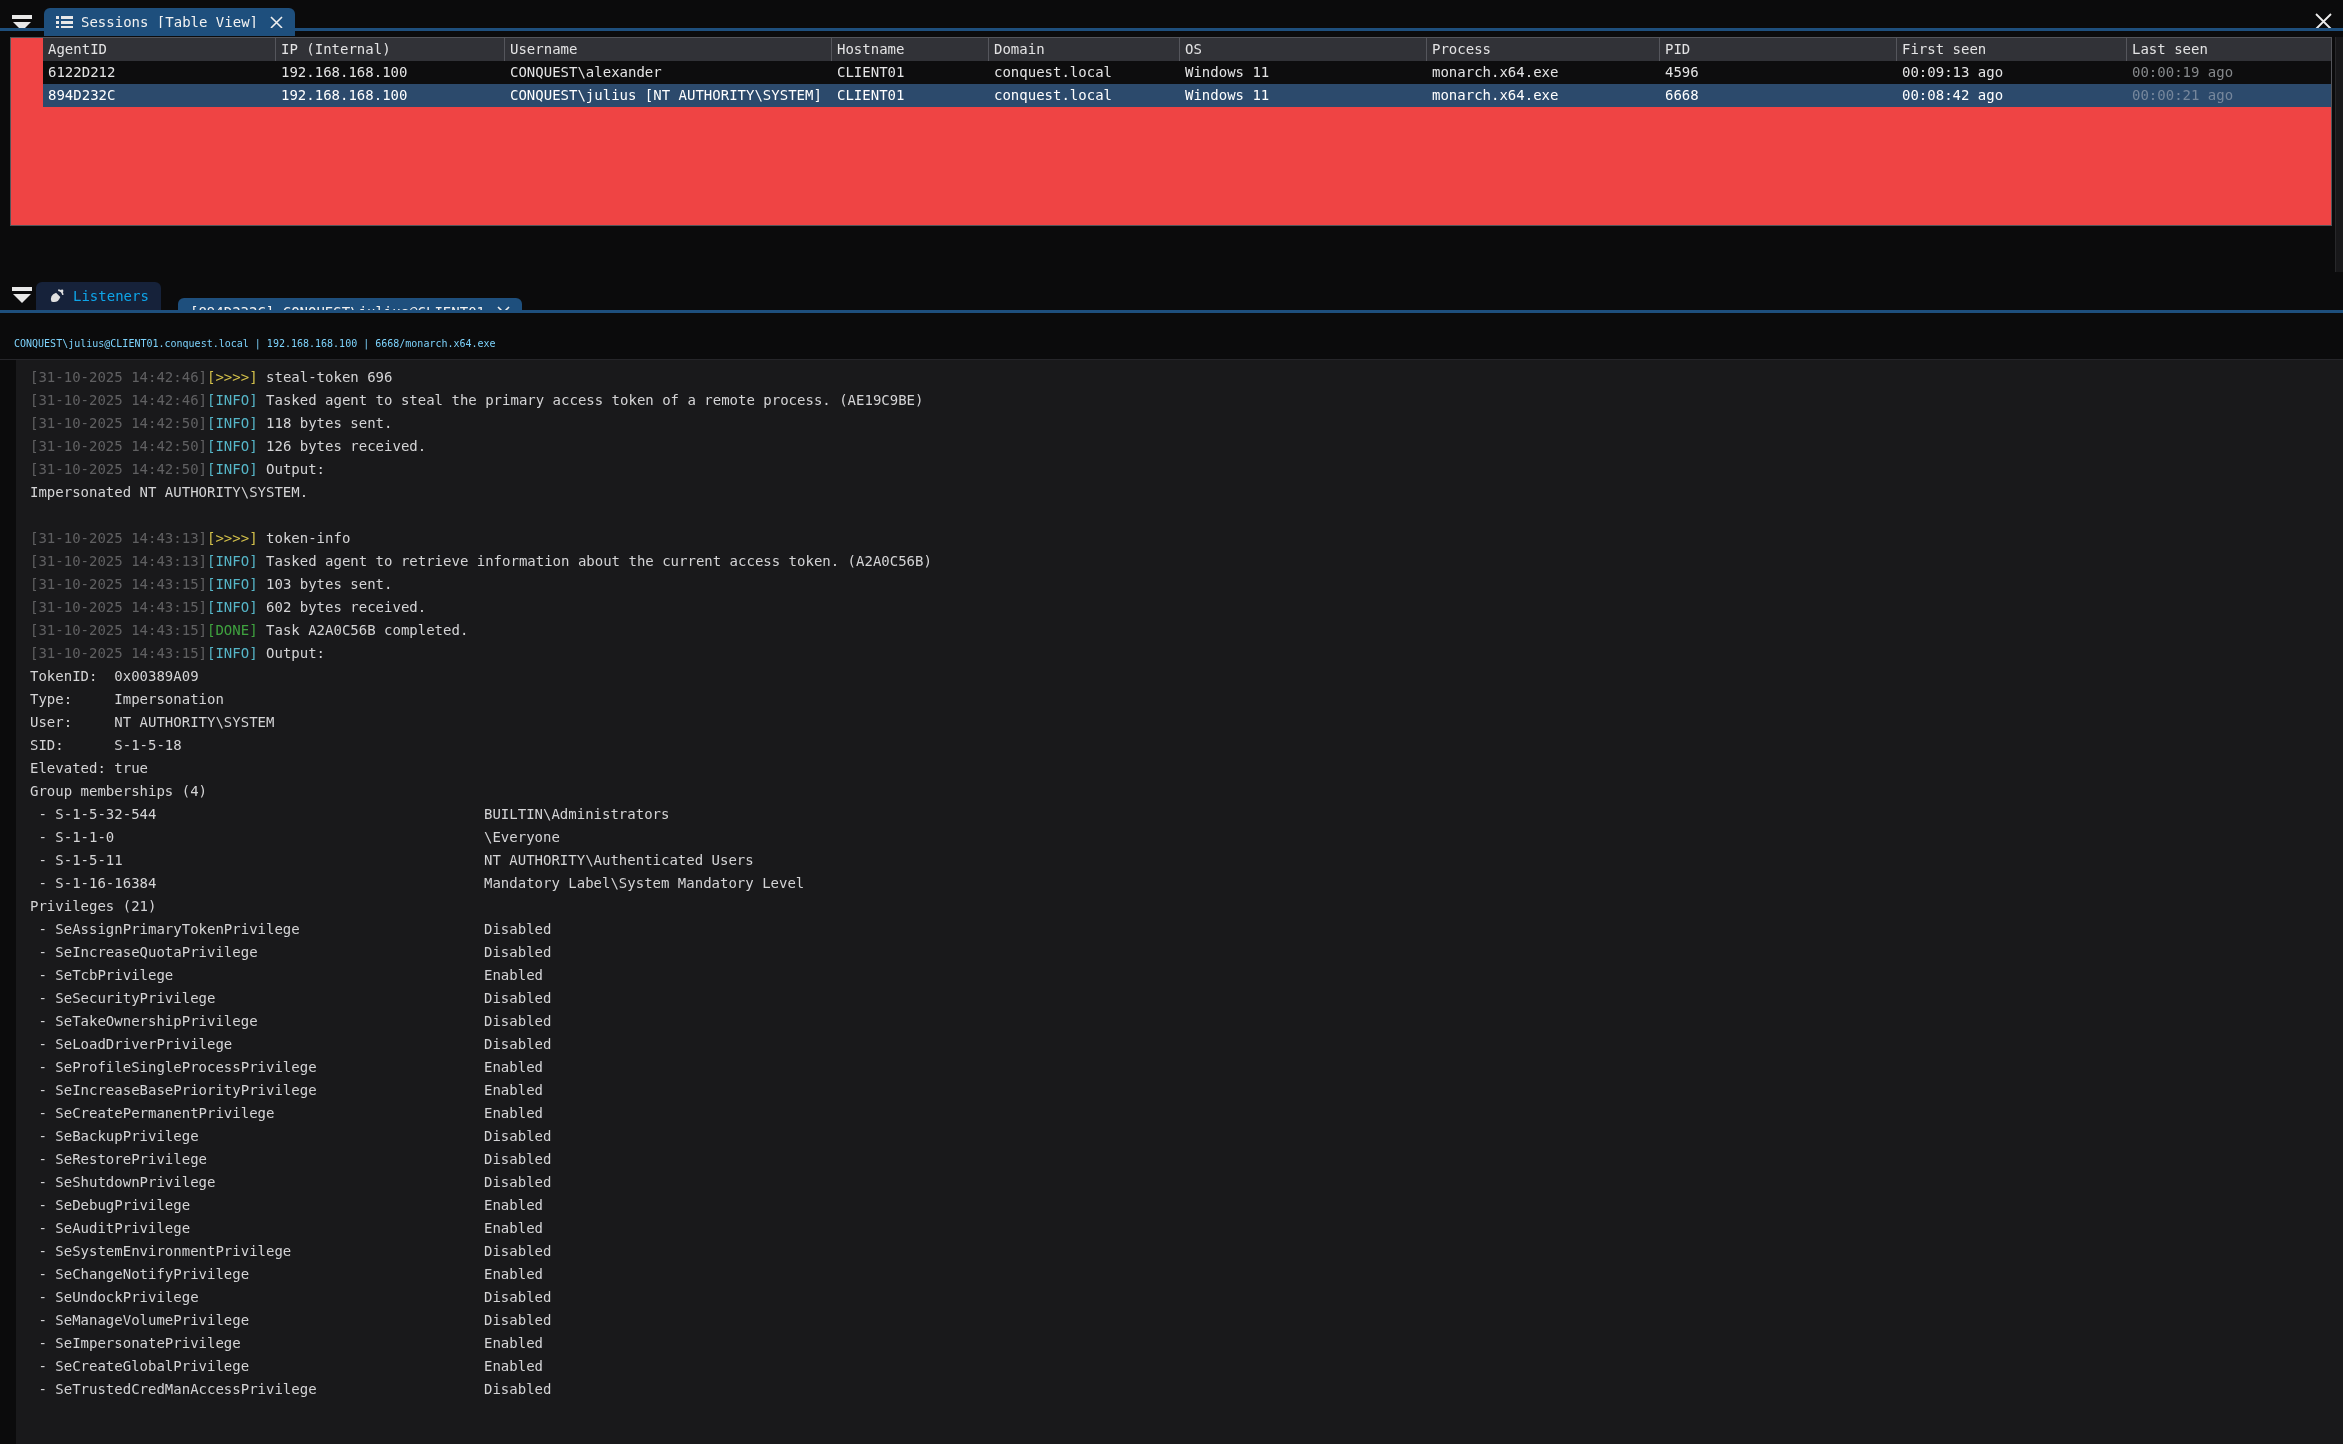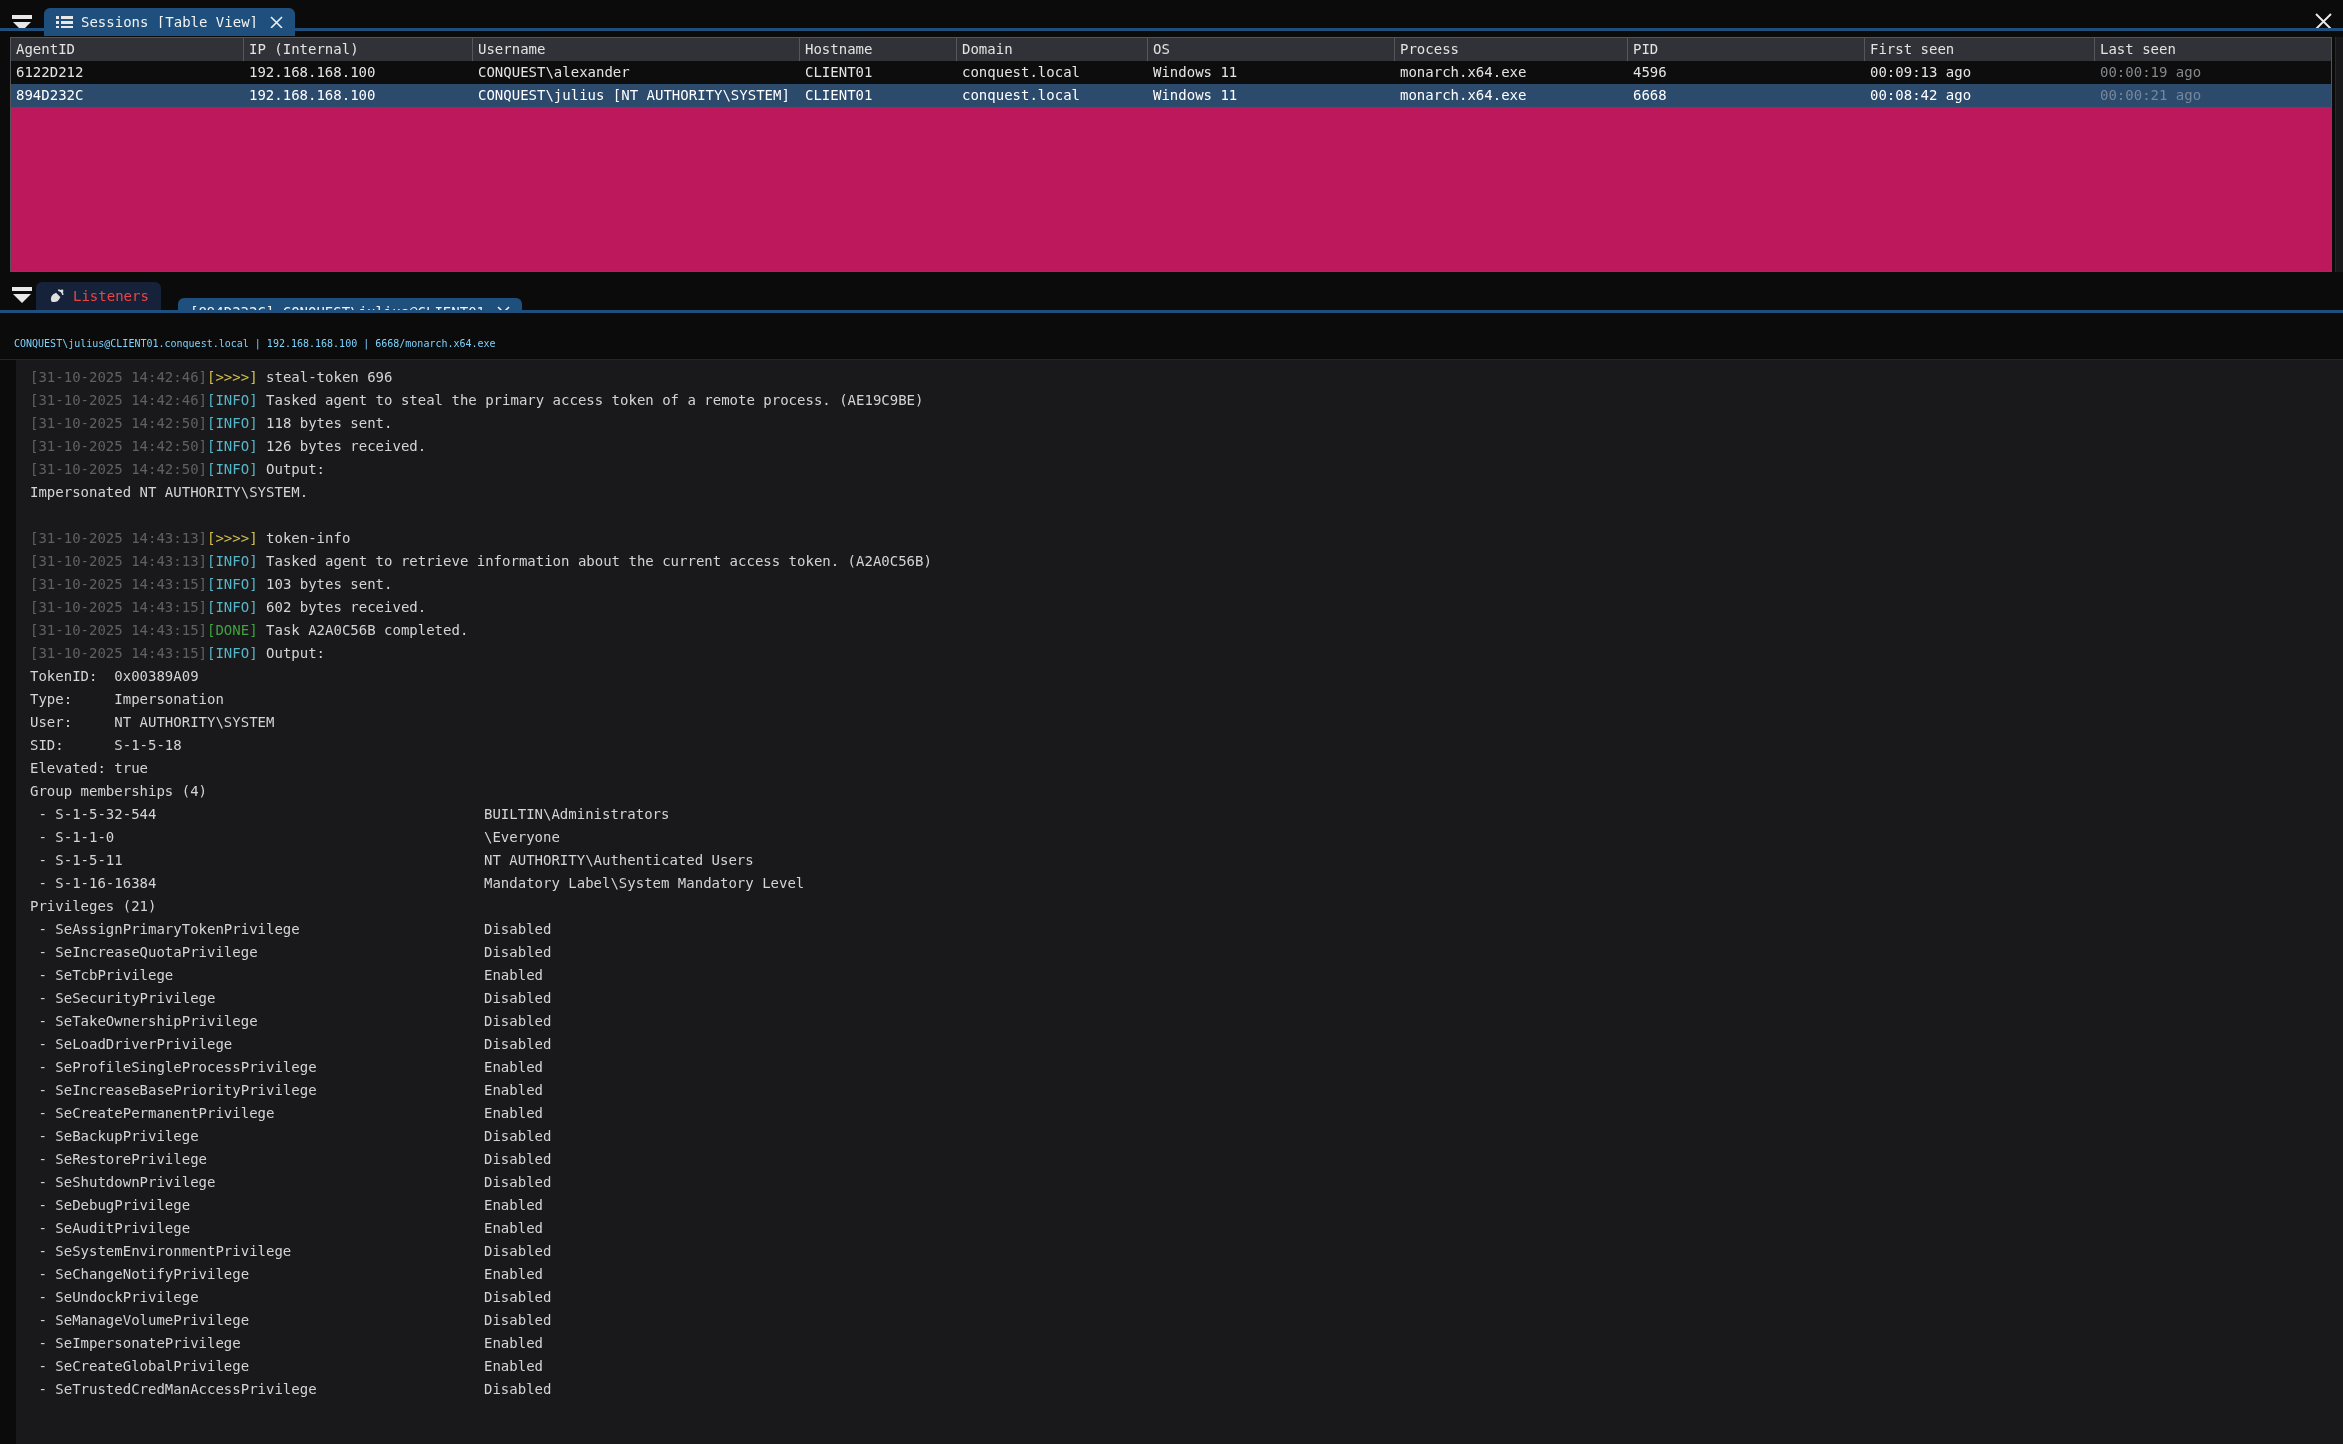--- a/index.html
+++ b/index.html
@@ -11,28 +11,28 @@
   .topbar{top:8px;}
   .botbar{top:282px;}
   .accentline{position:absolute;left:0;width:100%;height:3px;background:var(--accent,#1e4f7d);}
   .accentline.top{top:28px;}
   .accentline.bot{top:310px;}
   .filterbtn{position:absolute;left:8px;top:4px;width:28px;height:22px;display:flex;
              align-items:center;justify-content:center;cursor:pointer;}
   .tab{position:absolute;top:0;height:28px;display:flex;align-items:center;gap:8px;
        padding:0 12px;font-size:14px;border-radius:6px 6px 0 0;box-sizing:border-box;cursor:pointer;}
   .tab.active{background:var(--accent,#1e4f7d);color:#f2f2f2;}
-  .tab.inactive{background:#16223a;color:#ef4444;}
+  .tab.inactive{background:#16223a;color:#0ea5e9;}
   .closex{display:flex;align-items:center;margin-left:4px;cursor:pointer;}
   .winclose{position:absolute;top:2px;right:8px;width:24px;height:22px;display:flex;
             align-items:center;justify-content:center;cursor:pointer;}
 
   
-  .tablewrap{position:absolute;left:10px;top:37px;width:2322px;height:235px;
-             background:#be185d;border:1px solid #54555a;box-sizing:border-box;overflow:hidden;}
+  .tablewrap{position:absolute;left:10px;top:37px;width:2322px;height:189px;
+             background:#ef4444;border:1px solid #54555a;box-sizing:border-box;overflow:hidden;padding-left:32px;}
   .trow{display:grid;grid-template-columns:233px 229px 327px 157px 191px 247px 233px 237px 230px 1fr;
         height:23px;font-size:14px;line-height:23px;}
   .thead .trow{background:#313237;color:#e3e3e4;}
   .thead .tcell{border-right:1px solid #55565c;}
   .thead .tcell:last-child{border-right:none;}
   .tcell{padding-left:5px;white-space:nowrap;overflow:hidden;box-sizing:border-box;}
   .tbody .trow{background:#0d0d0e;color:#e4e4e5;cursor:pointer;}
   .tbody .trow.selected{background:var(--selrow,#2c4a6c);color:#ffffff;}
   .tbody .trow .muted{color:#85888b;}
   .tbody .trow.selected .muted{color:#76879c;}

